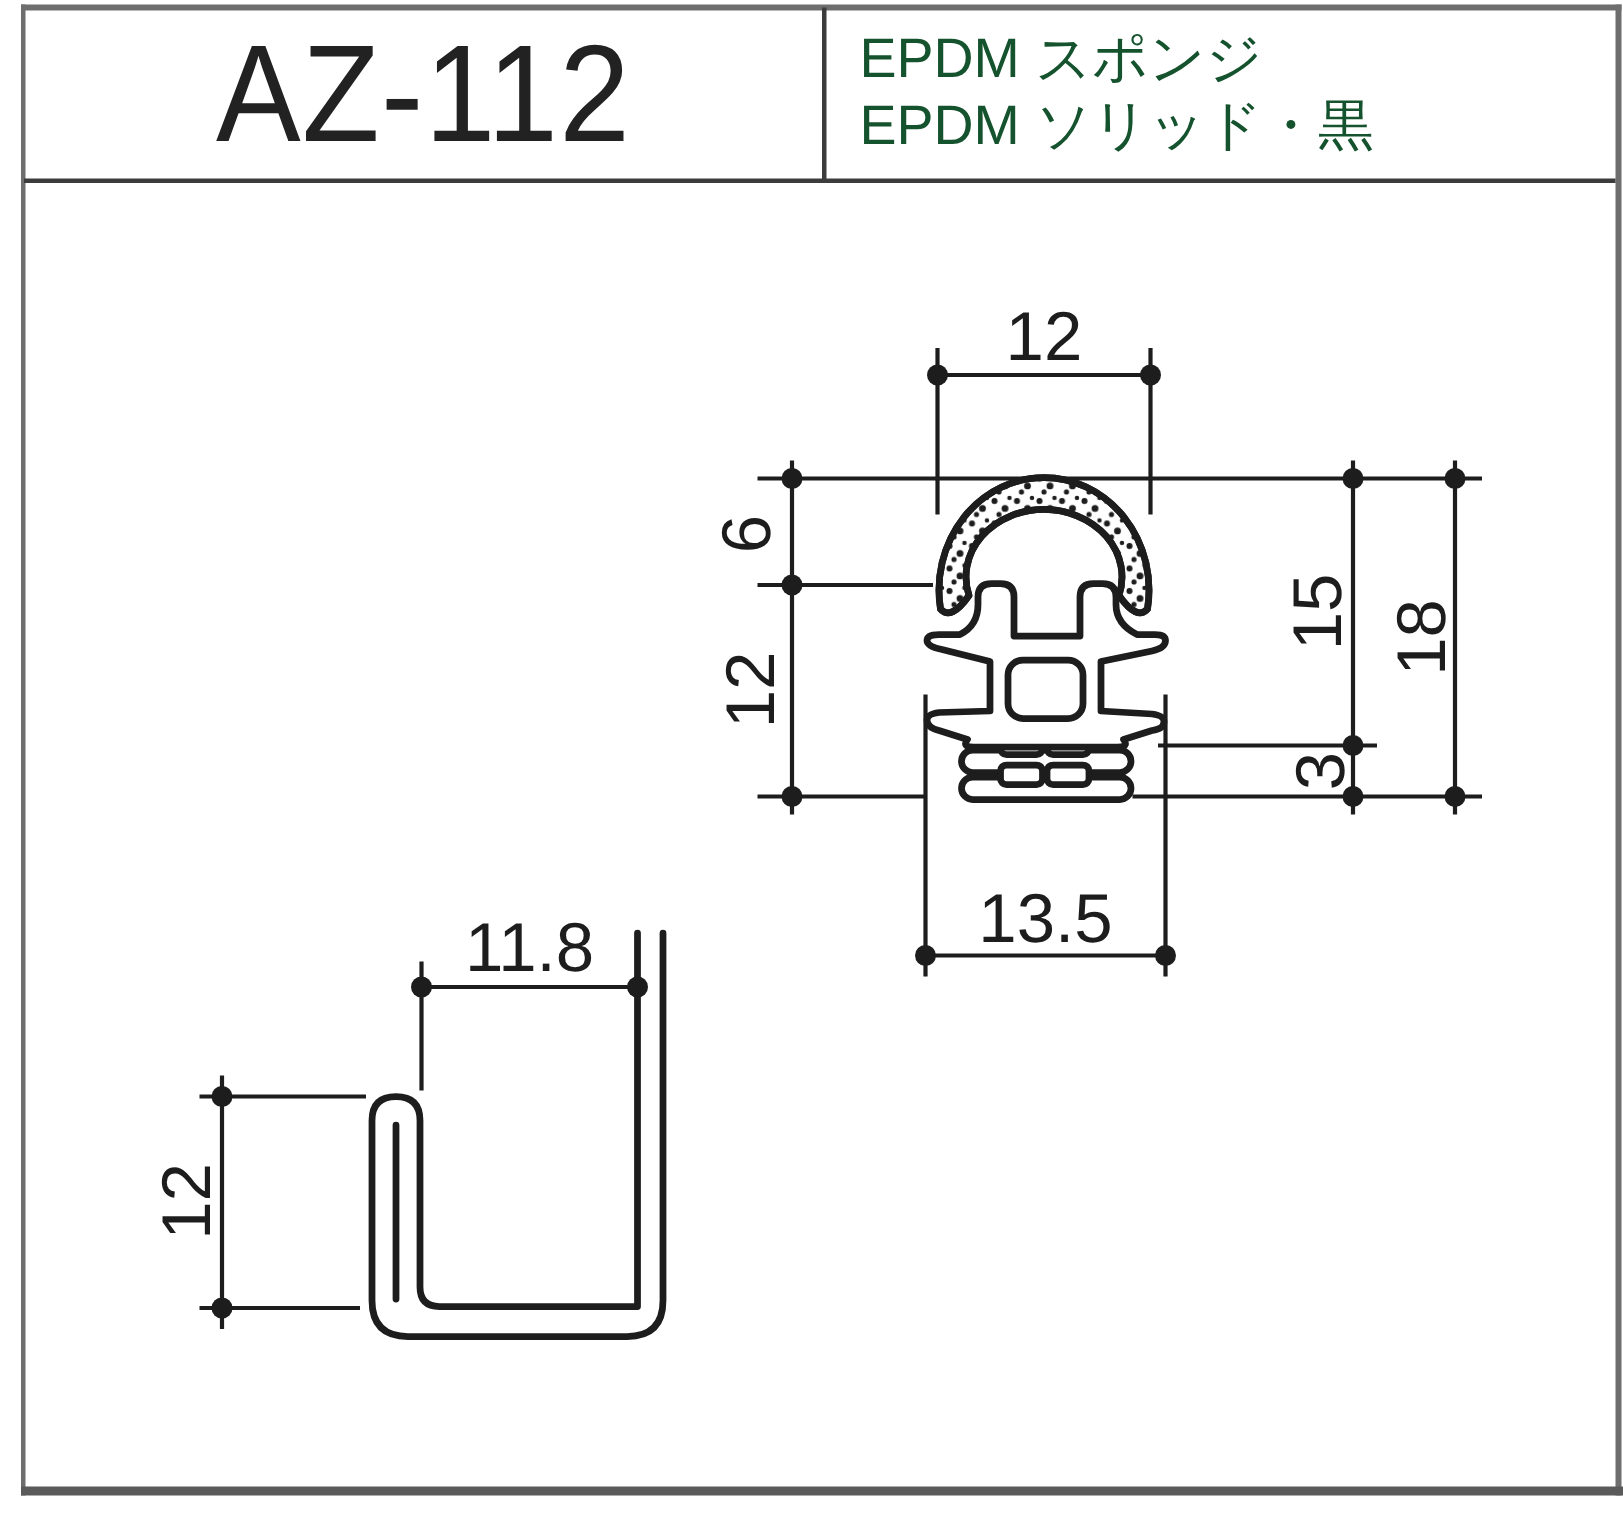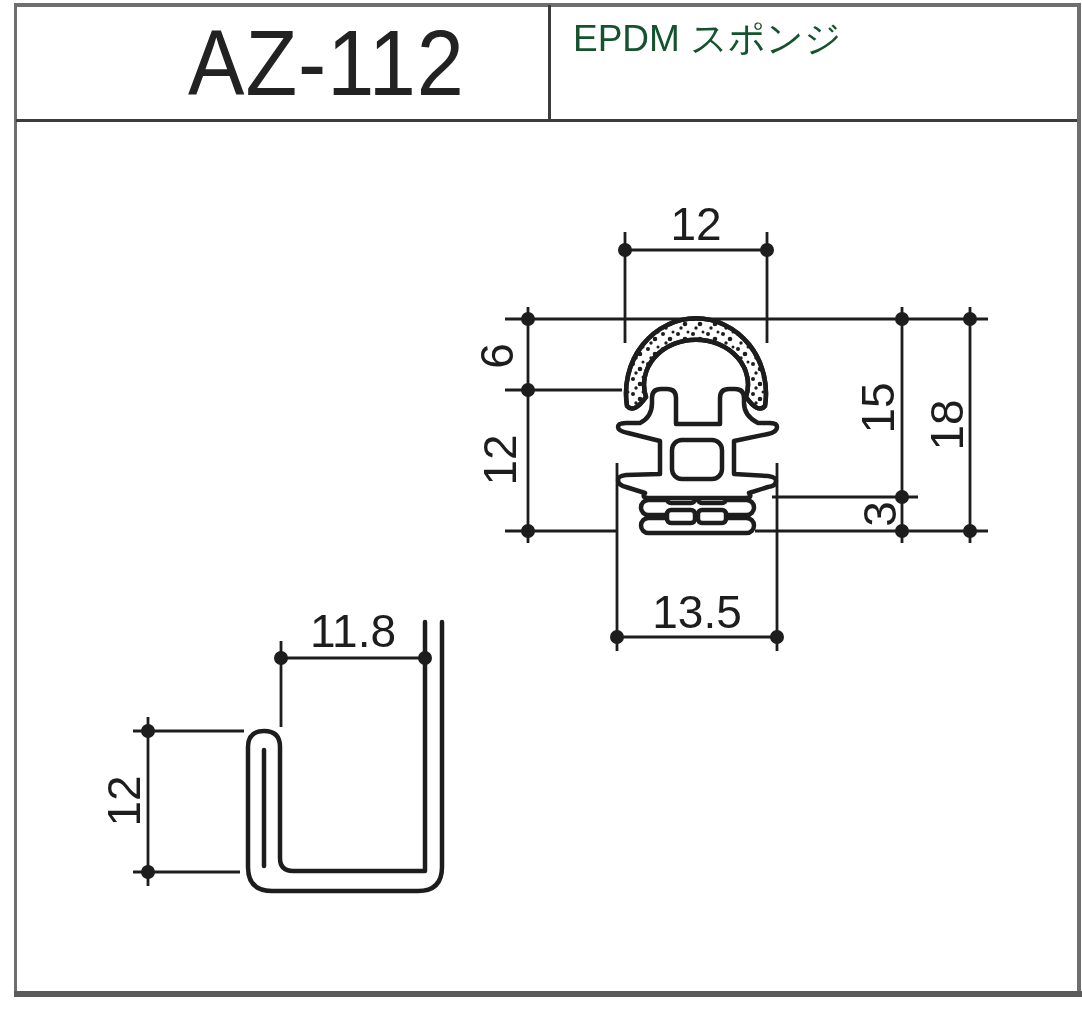--- a/index.html
+++ b/index.html
@@ -7,21 +7,21 @@
         font-family:"Liberation Sans",sans-serif;}
   
   .frame-left  {position:absolute;left:14px;top:3px;width:3px;height:994px;background:#6e6e6e;}
   .frame-top   {position:absolute;left:14px;top:3px;width:1067px;height:4px;background:#6e6e6e;}
   .frame-right {position:absolute;left:1077px;top:3px;width:4px;height:994px;background:#6e6e6e;}
   .frame-bottom{position:absolute;left:14px;top:991px;width:1068px;height:6px;background:#5a5a5a;}
   
   .header-divider{position:absolute;left:548px;top:5px;width:3px;height:115px;background:#3c3c3c;}
   .header-rule   {position:absolute;left:16px;top:119px;width:1061px;height:3px;background:#3c3c3c;}
   .title-cell{position:absolute;left:17px;top:7px;width:531px;height:112px;
-              display:flex;align-items:center;justify-content:center;margin-left:44px;}
+              display:flex;align-items:center;justify-content:center;}
   .title-cell .t{font-size:92px;color:#222;letter-spacing:1px;transform:scaleX(.92);white-space:nowrap;}
   .material-cell{position:absolute;left:573px;top:16px;width:500px;height:104px;
                  font-size:37px;line-height:45px;color:#14532d;white-space:nowrap;}
   svg{position:absolute;left:0;top:0;}
   svg text{font-family:"Liberation Sans",sans-serif;font-size:46px;fill:#1d1d1d;}
 </style>
 </head>
 <body>
 
 <div id="page">
@@ -31,20 +31,21 @@
   <div class="frame-right"></div>
   <div class="frame-bottom"></div>
 
   <div class="header-divider"></div>
   <div class="header-rule"></div>
   <div class="title-cell">
     <span class="t">AZ-112</span>
   </div>
   <div class="material-cell">
     <div>EPDM スポンジ</div>
+    <div>EPDM ソリッド・黒</div>
   </div>
 
   <svg width="1082" height="1012" viewBox="0 0 1082 1012">
     <defs>
       <pattern id="stip" width="15" height="15" patternUnits="userSpaceOnUse">
         <circle cx="3" cy="4" r="2" fill="#1d1d1d"></circle>
         <circle cx="10" cy="9" r="2.3" fill="#1d1d1d"></circle>
         <circle cx="6" cy="13" r="1.7" fill="#1d1d1d"></circle>
         <circle cx="13" cy="2" r="1.5" fill="#1d1d1d"></circle>
       </pattern>

